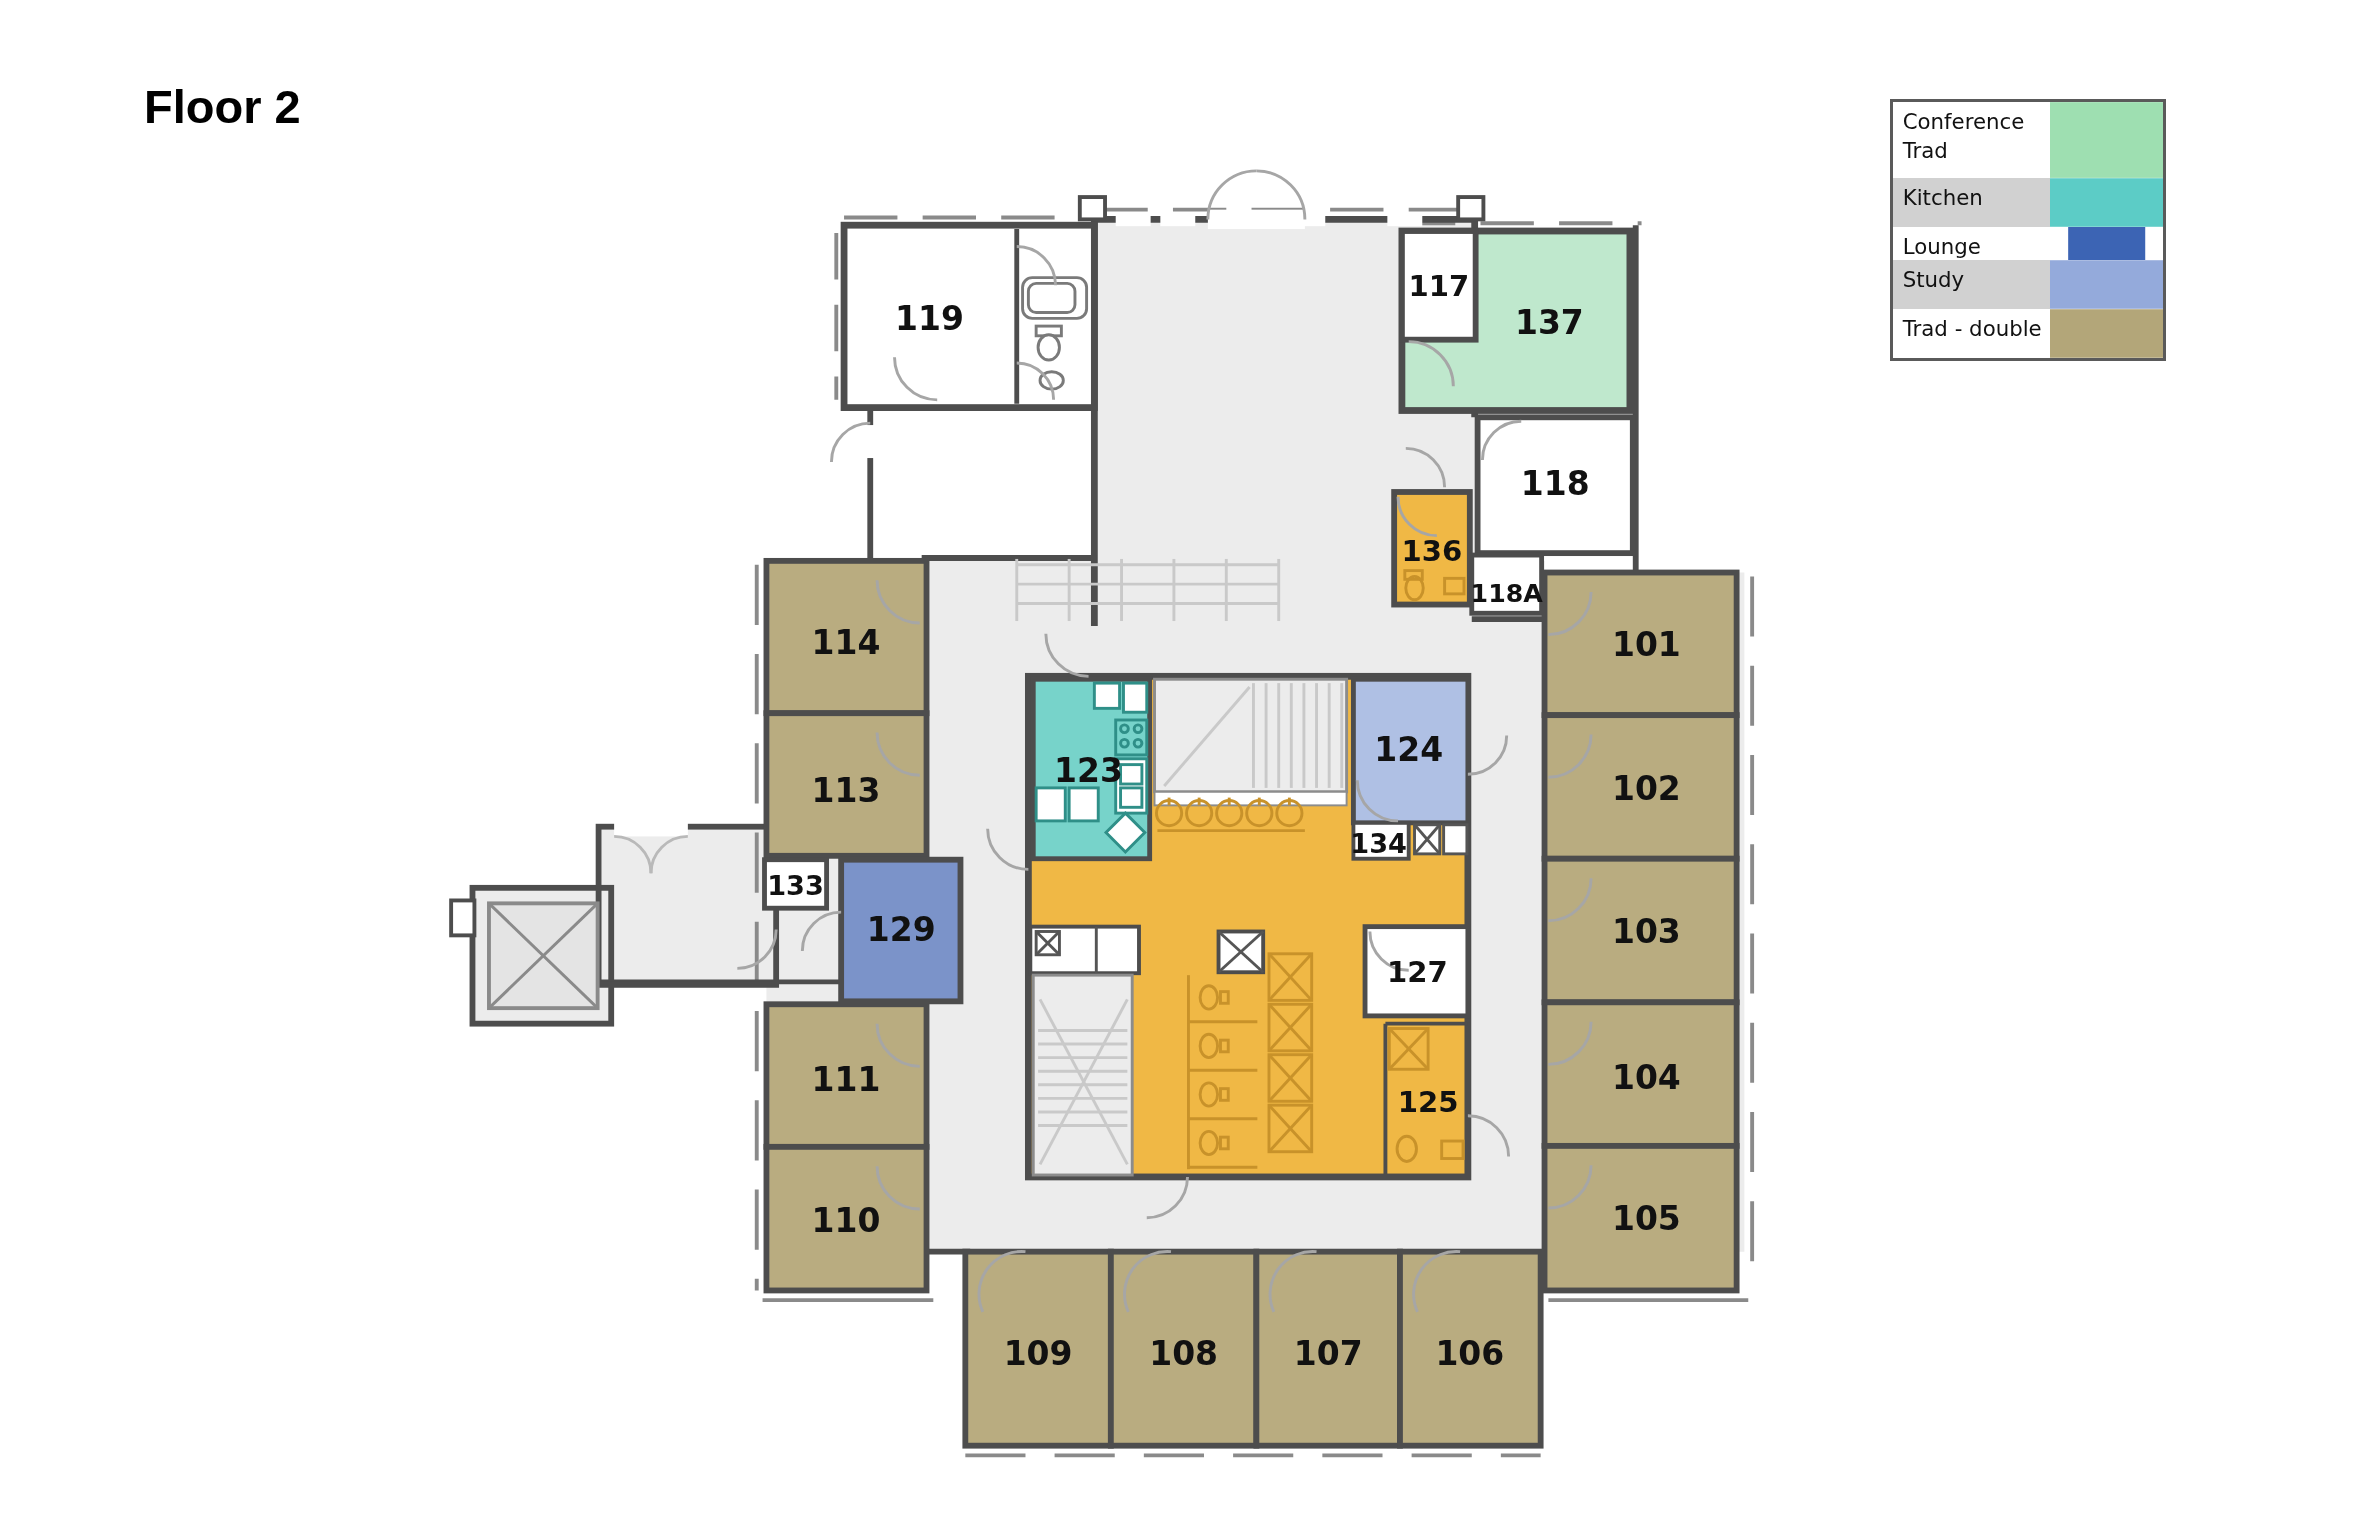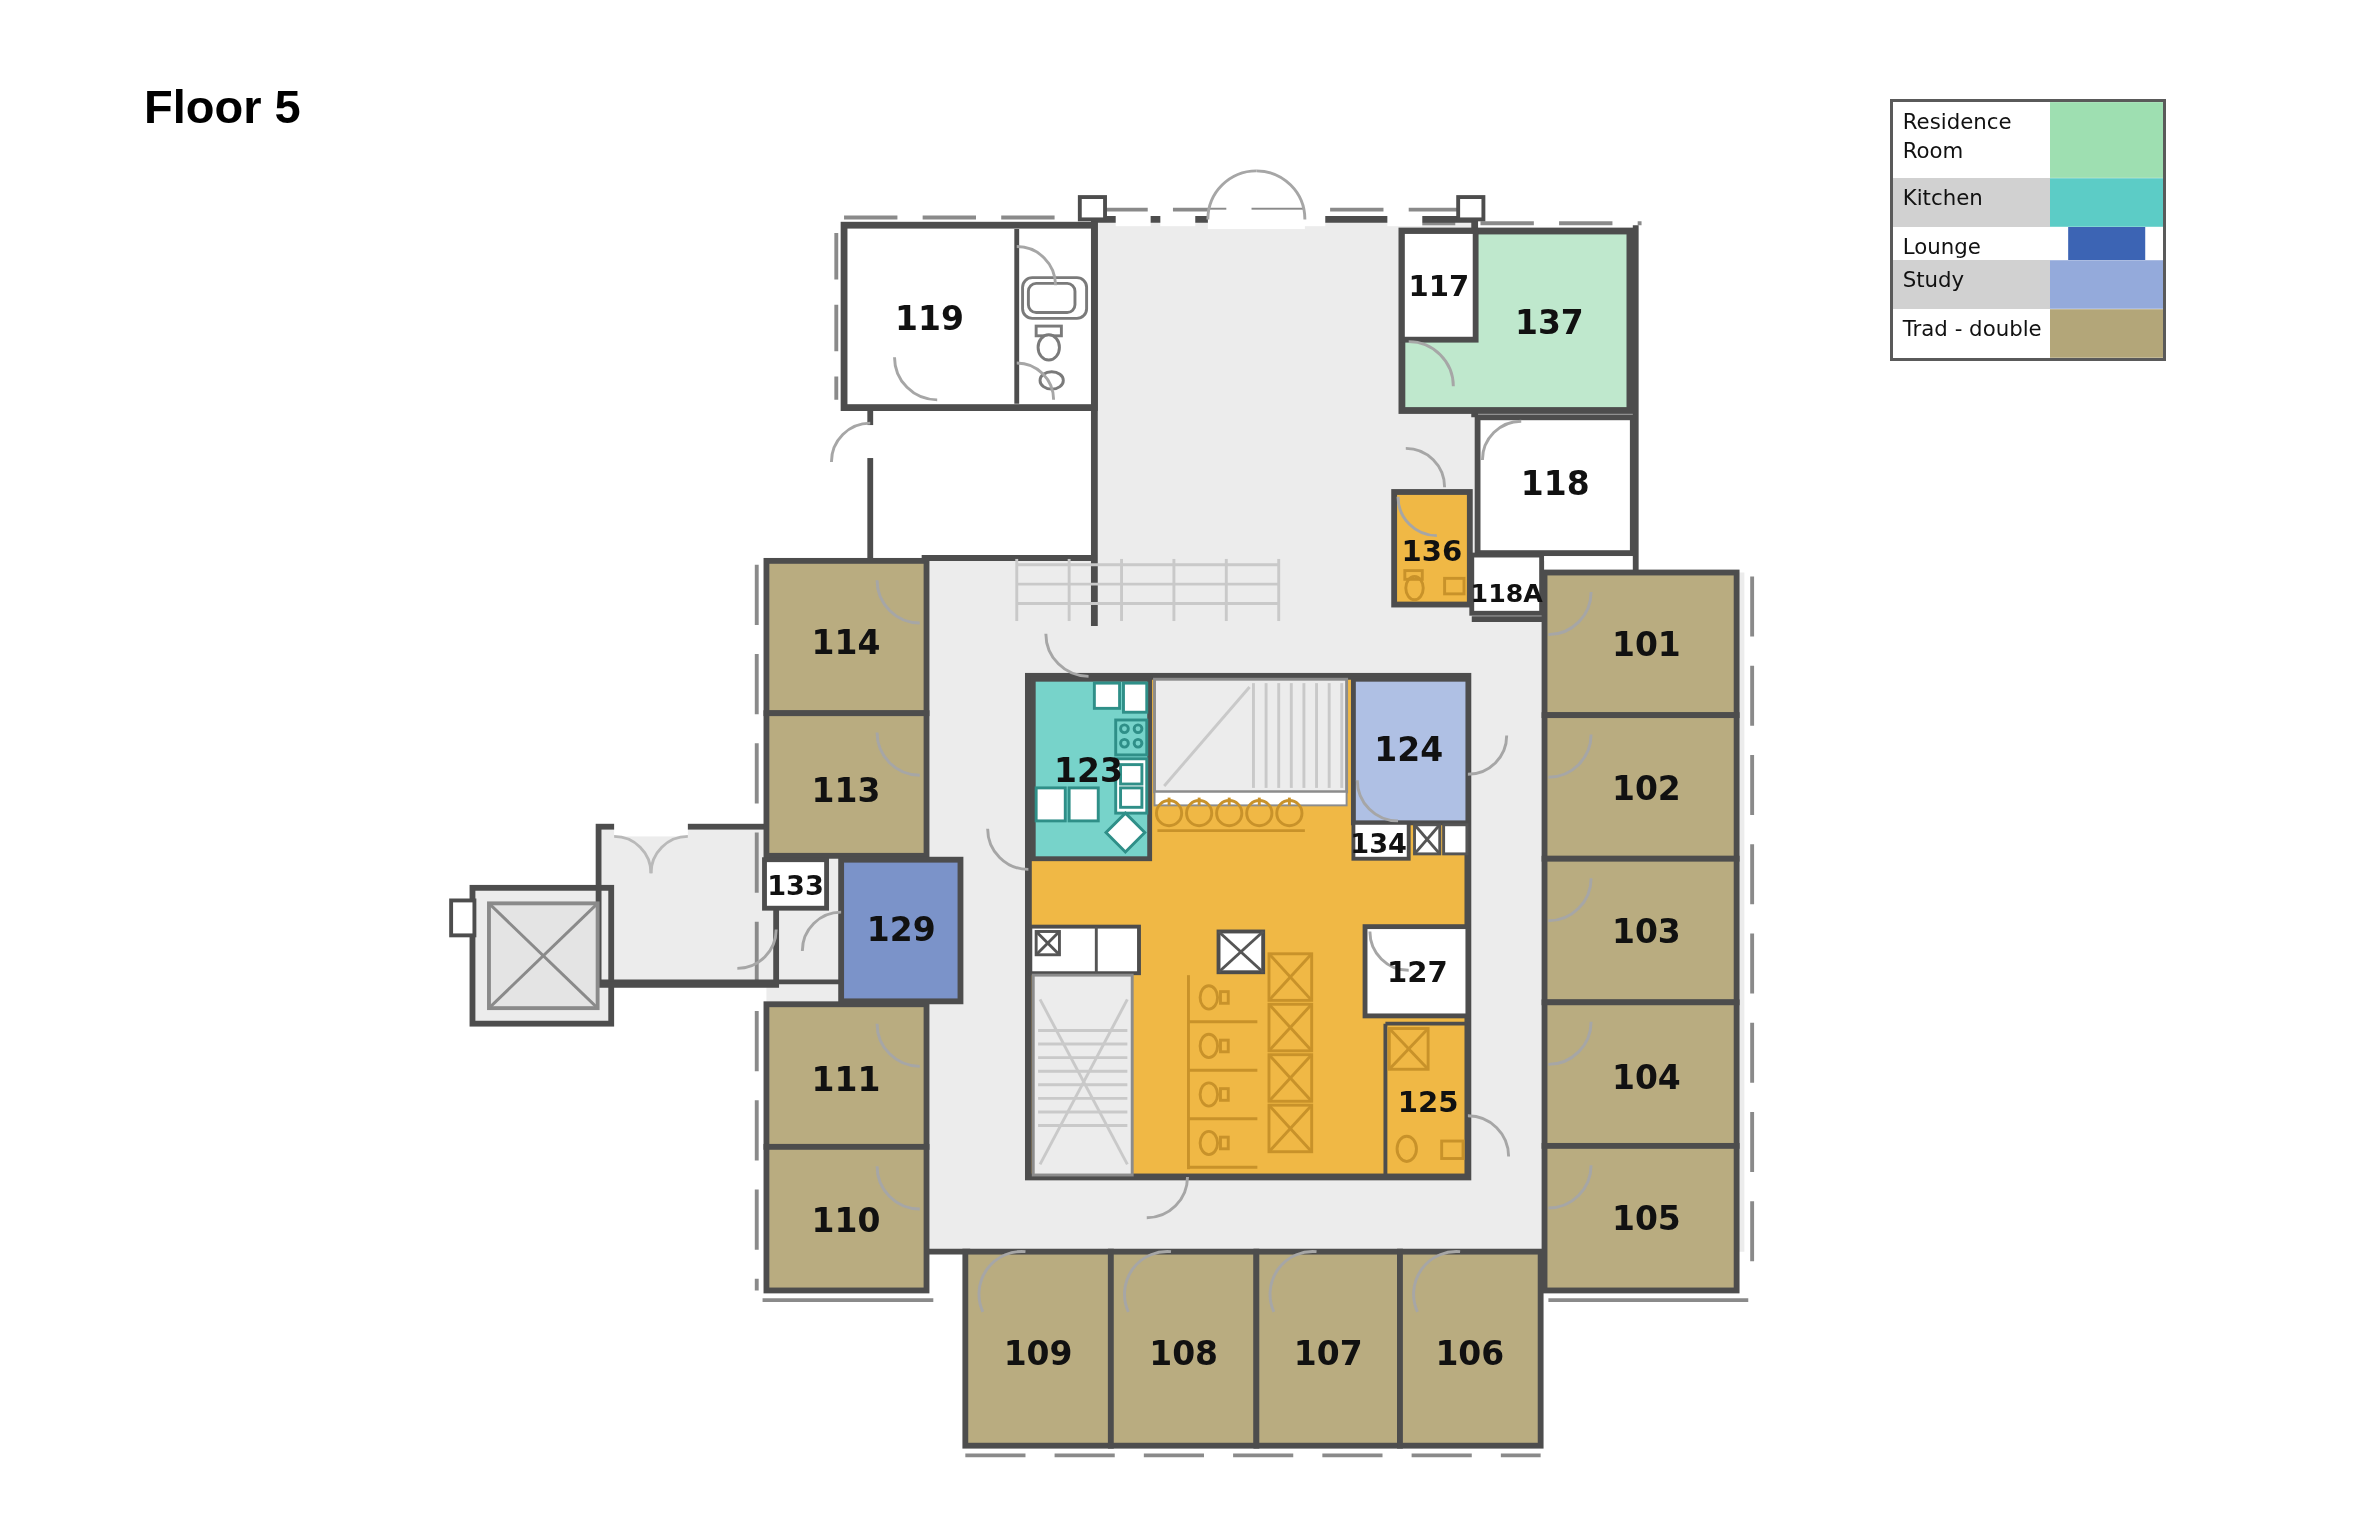--- a/index.html
+++ b/index.html
@@ -19,21 +19,21 @@
   .legend-row:nth-child(even) .legend-label{background:#d1d1d1;}
   .legend-swatch{width:42%;}
   .legend-swatch svg{display:block;width:100%;height:100%;}
 </style>
 </head>
 <body>
 
 <div id="page">
 
   <div id="title">
-    <div>Floor 5</div>
+    <div>Floor 2</div>
   </div>
 
   <svg id="plan" width="2375" height="1537" viewBox="0 0 2448 1584">
 
     <g>
       <polygon points="790,578 1592,578 1592,590 1798,590 1798,1290 790,1290" fill="#ececec"></polygon>
       <rect x="1128" y="226" width="392" height="419" fill="#ececec"></rect>
       <rect x="740" y="936" width="130" height="74" fill="#ececec"></rect>
       <rect x="620" y="855" width="177" height="157" fill="#ececec"></rect>
       <rect x="487" y="915" width="143" height="140" fill="#ececec" stroke="#4d4d4d" stroke-width="6"></rect>
@@ -322,21 +322,21 @@
       <text x="1122" y="806">123</text>
       <text x="1452" y="784">124</text>
       <text class="small" x="1421" y="879">134</text>
       <text class="mid" x="1461" y="1012">127</text>
       <text class="mid" x="1472" y="1146">125</text>
     </g>
   </svg>
 
   <div id="legend">
     <div class="legend-row" style="height:76px">
-      <div class="legend-label">Residence Room</div>
+      <div class="legend-label">Conference Trad</div>
       <div class="legend-swatch">
         <svg viewBox="0 0 116.75 78" width="113" height="76">
             <rect width="100%" height="100%" fill="#9edfb1"></rect>
           </svg>
       </div>
     </div>
     <div class="legend-row" style="height:49px">
       <div class="legend-label">Kitchen</div>
       <div class="legend-swatch">
         <svg viewBox="0 0 116.75 50" width="113" height="49">

